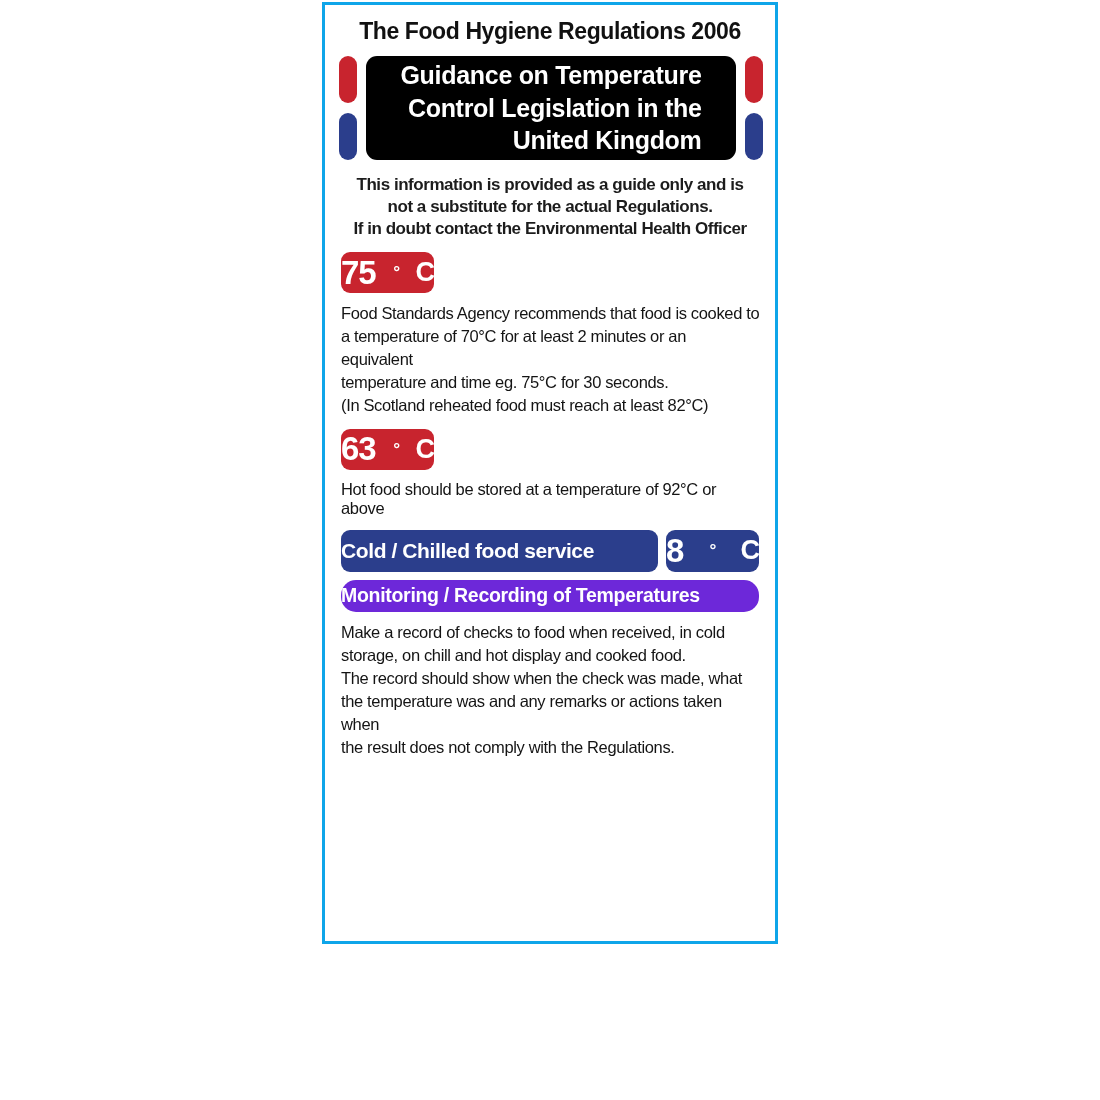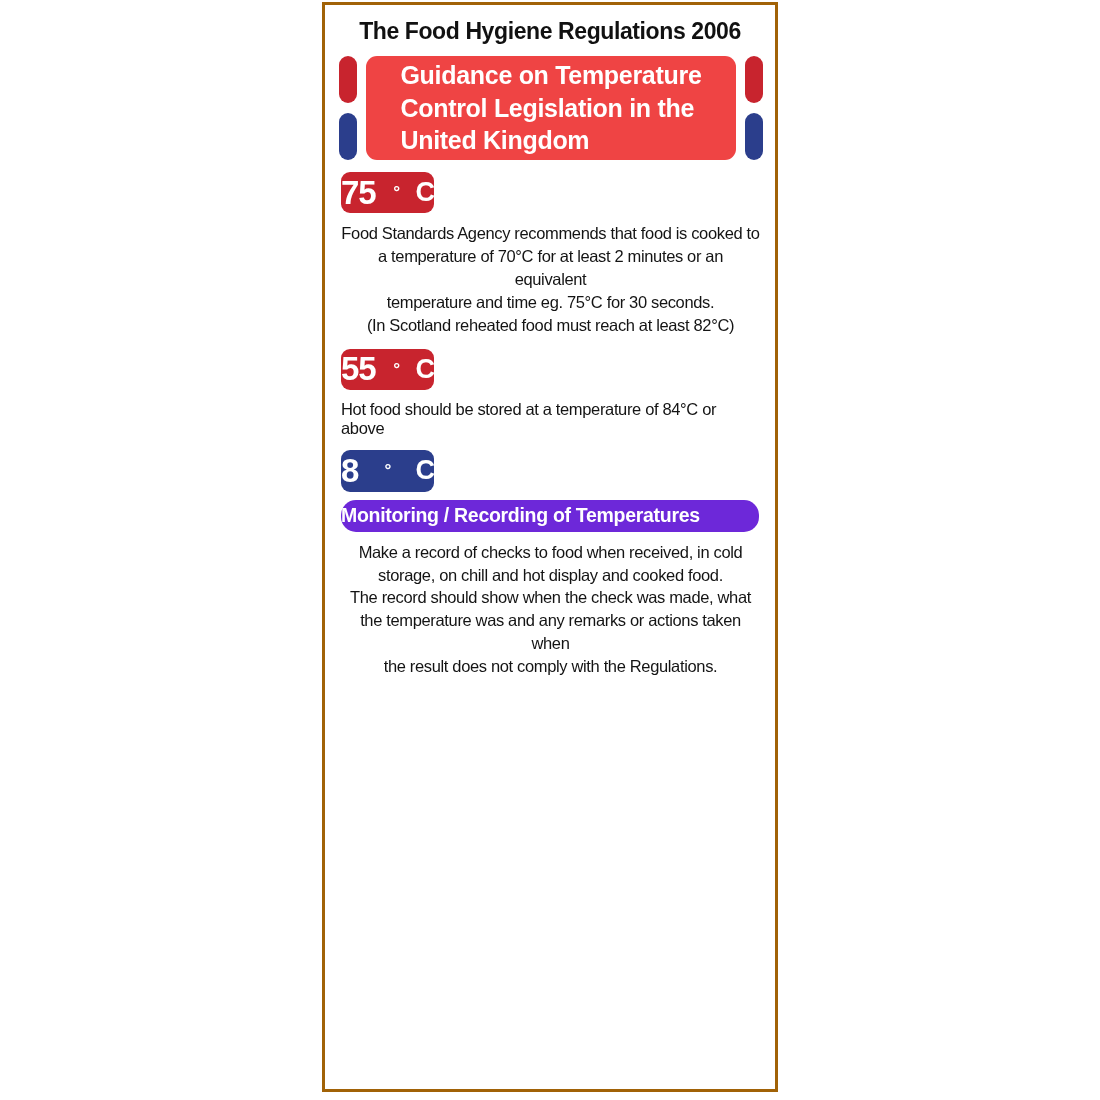--- a/index.html
+++ b/index.html
@@ -3,45 +3,45 @@
 <meta charset="utf-8">
 <style>
   html,body{margin:0;padding:0;}
   body{
     width:1100px;height:1100px;background:#ffffff;
     font-family:"Liberation Sans",sans-serif;color:#171717;
     -webkit-font-smoothing:antialiased;
   }
   .poster{
     box-sizing:border-box;
-    width:456px;height:1090px;
+    width:456px;height:942px;
     margin:2px auto 0 auto;
-    border:3px solid #a16207;
+    border:3px solid #0ea5e9;
     background:#ffffff;
     overflow:hidden;
   }
-  .lines{white-space:pre-line;text-align:center;}
+  .lines{white-space:pre-line;}
   
   .poster-title{
     margin-top:13px;text-align:center;
     font-weight:bold;font-size:23px;letter-spacing:-0.4px;color:#111;
   }
   
   .header-row{
     display:flex;align-items:stretch;gap:9px;
     margin:11px 12px 0 14px;height:104px;
   }
   .pill-col{display:flex;flex-direction:column;justify-content:space-between;width:18px;}
   .pill{width:18px;height:47px;border-radius:9px;}
   .pill.red{background:#C8242E;}
   .pill.blue{background:#2B3E8C;}
   .header-box{
-    flex:1;background:#ef4444;border-radius:11px;
+    flex:1;background:#000000;border-radius:11px;
     color:#fff;font-weight:bold;font-size:25px;line-height:1.3;
-    letter-spacing:-0.3px;text-align:left;
+    letter-spacing:-0.3px;text-align:right;
     display:flex;align-items:center;justify-content:center;
   }
   
   .intro{
     margin-top:14px;text-align:center;
     font-weight:bold;font-size:17px;line-height:1.3;letter-spacing:-0.45px;color:#1c1c1c;
   }
   
   .temp-row{display:flex;gap:8px;margin:12px 16px 0 16px;height:41px;}
   .badge{
@@ -89,43 +89,47 @@
     </div>
     <div class="header-box lines">Guidance on Temperature
 Control Legislation in the
 United Kingdom</div>
     <div class="pill-col">
       <div class="pill red"></div>
       <div class="pill blue"></div>
     </div>
   </div>
 
+  <div class="intro lines">This information is provided as a guide only and is
+not a substitute for the actual Regulations.
+If in doubt contact the Environmental Health Officer</div>
 
   <div class="temp-row">
     <div class="badge red temp-badge">
       <span>75</span>
         <span class="deg">°</span>
         <span class="unit">C</span>
     </div>
   </div>
   <div class="body-text lines">Food Standards Agency recommends that food is cooked to
 a temperature of 70°C for at least 2 minutes or an equivalent
 temperature and time eg. 75°C for 30 seconds.
 (In Scotland reheated food must reach at least 82°C)</div>
 
   <div class="temp-row">
     <div class="badge red temp-badge">
-      <span>55</span>
+      <span>63</span>
         <span class="deg">°</span>
         <span class="unit">C</span>
     </div>
   </div>
-  <div class="lead-line">Hot food should be stored at a temperature of 84°C or above</div>
+  <div class="lead-line">Hot food should be stored at a temperature of 92°C or above</div>
 
   <div class="temp-row" style="height:42px;">
+    <div class="badge blue label-badge">Cold / Chilled food service</div>
     <div class="badge blue temp-badge">
       <span>8</span>
         <span class="deg">°</span>
         <span class="unit">C</span>
     </div>
   </div>
 
   <div class="badge black black-bar">Monitoring / Recording of Temperatures</div>
   <div class="body-text lines">Make a record of checks to food when received, in cold
 storage, on chill and hot display and cooked food.

